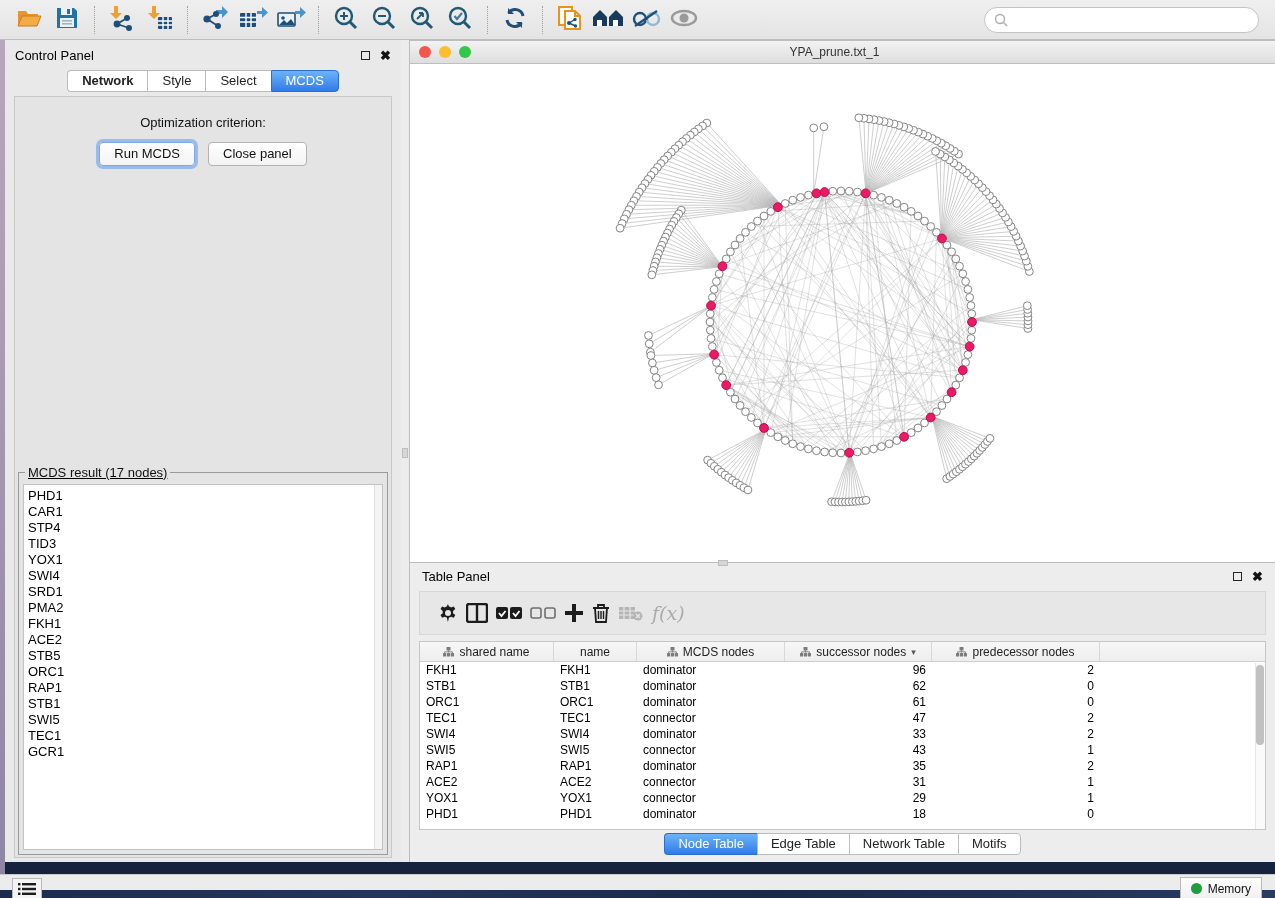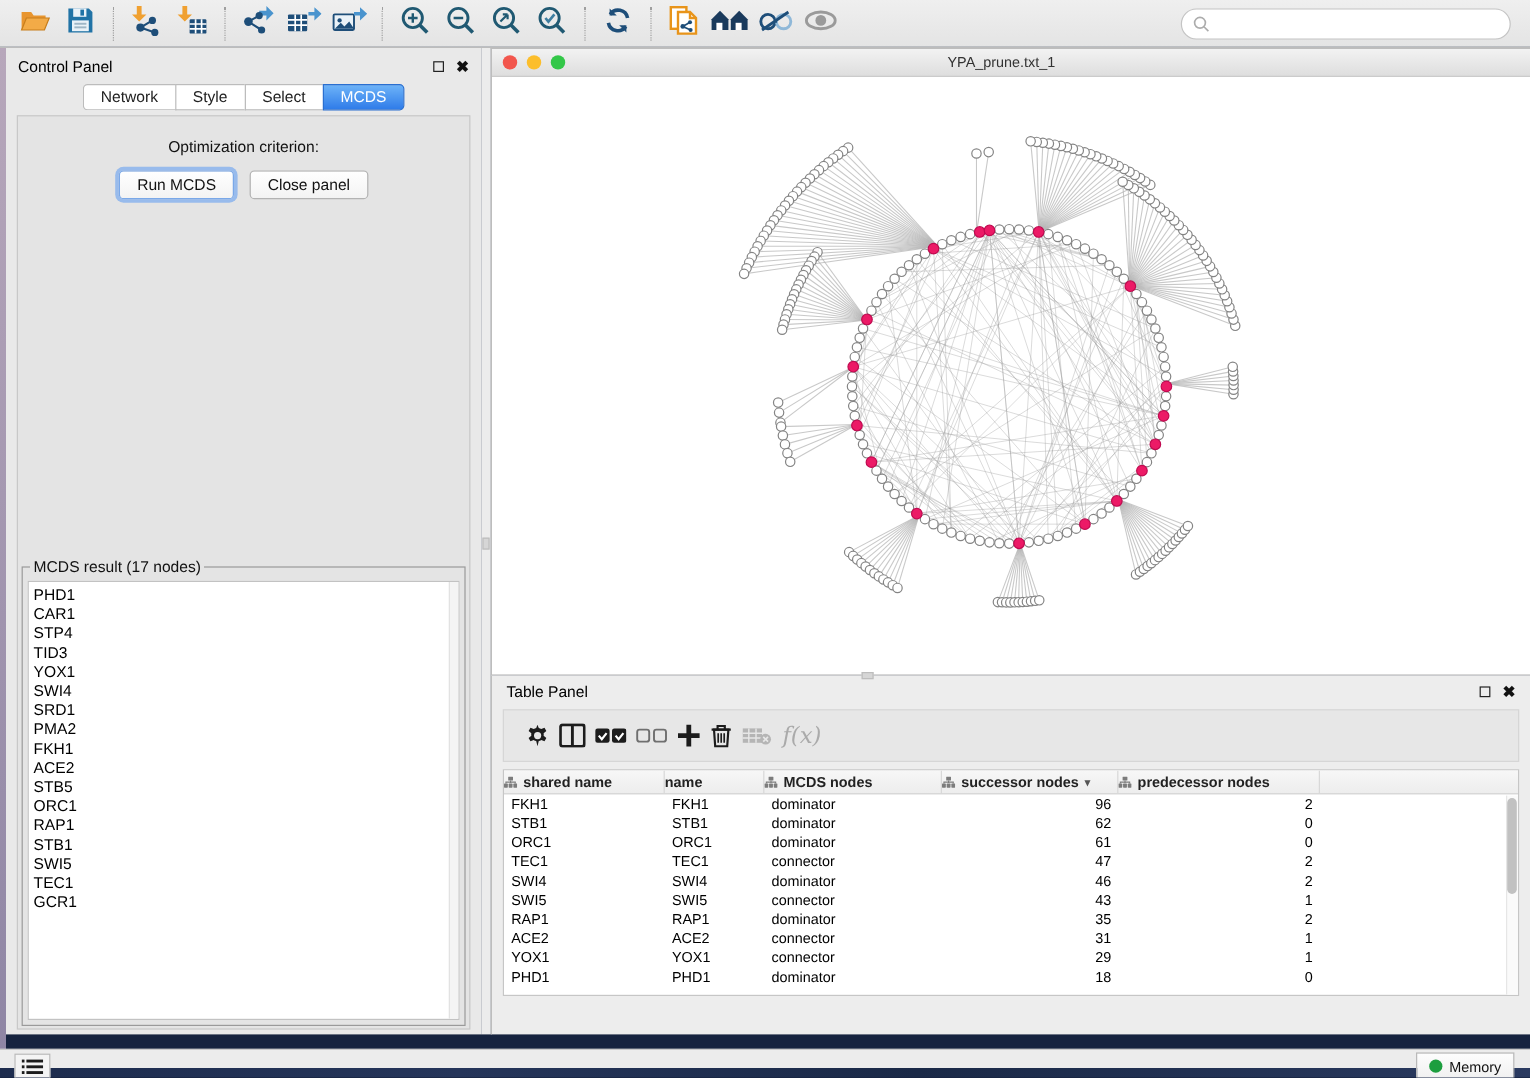--- a/index.html
+++ b/index.html
@@ -26,38 +26,38 @@
   
   .cpanel { position:absolute; left:5px; top:40px; width:396px; height:822px; background:#e9e9e9; }
   .panel-title { font-size:13px; color:#000000; }
   .cpanel .phead { height:30px; display:flex; align-items:center; padding:0 10px; }
   .wingly { margin-left:auto; display:flex; align-items:center; gap:10px; }
   .float-glyph { width:9px; height:9px; border:1.5px solid #222; display:inline-block; }
   .x-glyph { font-size:13px; font-weight:bold; color:#111; line-height:1; }
   .tabrow { display:flex; justify-content:center; gap:0; height:22px; }
   .tab { font-size:13px; color:#222; background:#fff; border:1px solid #bcbcbc; padding:2px 14px 3px;
     border-right:none; }
-  .tab:first-child { border-radius:4px 0 0 4px; }
+  .tab:first-child { border-radius:4px 0 0 4px;font-weight:bold; }
   .tab:last-child { border-right:1px solid #2a6fd0; border-radius:0 4px 4px 0; }
   .tab.active { background:linear-gradient(#6db3f8,#2f7ce9); color:#fff; border-color:#2a6fd0; }
   .cp-body { position:absolute; left:9px; right:9px; top:56px; bottom:4px; background:#e4e4e4;
     border:1px solid #c8c8c8; }
   .opt-label { text-align:center; font-size:13px; color:#111; margin-top:18px; }
   .selectbox { position:relative; margin:9px auto 0; width:314px; height:24px; background:#fff;
     border:1px solid #b3b3b3; border-radius:5px; font-size:13px; color:#111;
     display:flex; align-items:center; padding-left:8px; box-shadow:0 1px 1px rgba(0,0,0,.08); }
   .stepper { position:absolute; right:1px; top:1px; bottom:1px; width:18px; border-radius:0 4px 4px 0;
     background:linear-gradient(#70b1fa,#2e7bf0); display:flex; flex-direction:column; align-items:center; justify-content:center; }
   .stepper span { color:#fff; font-size:7px; line-height:6px; }
   .btnrow { display:flex; justify-content:center; gap:13px; margin-top:12px; }
   .pbtn { font-size:13px; color:#111; background:linear-gradient(#ffffff,#f3f3f3); border:1px solid #b3b3b3;
     border-radius:4px; padding:3px 14px 4px; }
   .pbtn.focus { box-shadow:0 0 0 3px rgba(110,165,240,.65); border-color:#7aa8e8; }
   .groupbox { position:absolute; left:3px; right:3px; top:368px; bottom:2px; border:1px solid #9a9a9a;
-    margin:0 0 0 0; }
+    margin:0 0 0 0;text-decoration:underline; }
   .groupbox legend { font-size:13px; color:#111; margin-left:6px; padding:0 3px; }
   .mcds-list { position:absolute; left:4px; right:4px; top:4px; bottom:4px; background:#fff;
     border:1px solid #c2c2c2; overflow:hidden; font-size:13px; color:#000; padding:3px 0 0 4px; }
   .mcds-list .sctrack { position:absolute; right:0; top:0; bottom:0; width:8px; background:#f4f4f4; border-left:1px solid #e2e2e2; }
   .mcds-list div { line-height:16px; }
 
   
   .vsplit { position:absolute; left:401px; top:40px; width:8px; height:822px; background:#ececec; }
   .vsplit .grip { position:absolute; left:1px; top:408px; width:6px; height:10px; background:#d6d6d6; border:1px solid #bdbdbd; }
   .hgrip { position:absolute; left:308px; top:-3px; width:10px; height:6px; background:#d6d6d6; border:1px solid #bdbdbd; }
@@ -73,22 +73,22 @@
 
   
   .tpanel { position:absolute; left:409px; top:563px; width:866px; height:299px; background:#ededed; border-left:1px solid #bdbdbd; }
   .tpanel .phead { height:26px; display:flex; align-items:center; padding:0 12px; position:relative; }
   .ttools { position:absolute; left:9px; right:9px; top:28px; height:44px; background:#e7e7e7;
     border:1px solid #d6d6d6; display:flex; align-items:center; gap:8px; padding-left:18px; }
   .ticon { display:flex; align-items:center; justify-content:center; }
   .fx { font-family:"DejaVu Serif", serif; font-style:italic; font-size:19px; color:#aaa; }
   .tablewrap { position:absolute; left:9px; right:9px; top:78px; bottom:32px; background:#fff; border:1px solid #c6c6c6; overflow:hidden; }
   .thead { display:flex; height:20px; background:linear-gradient(#f7f7f7,#ededed); border-bottom:1px solid #cfcfcf; }
-  .th { font-size:12px; color:#222; display:flex; align-items:center; justify-content:flex-start; gap:5px;
-    border-right:1px solid #d8d8d8;font-weight:bold; }
+  .th { font-size:12px; color:#222; display:flex; align-items:center; justify-content:center; gap:5px;
+    border-right:1px solid #d8d8d8; }
   .th svg { flex:none; }
   .sortv { font-size:9px; color:#555; }
   .trow { display:flex; height:16px; font-size:12px; color:#000; align-items:center; }
   .td { padding:0 6px; white-space:nowrap; overflow:hidden; }
   .c0{width:134px;} .c1{width:83px;} .c2{width:148px;} .c3{width:147px;} .c4{width:168px;} .cfill{flex:1;}
   .num { text-align:right; }
   .vtrack { position:absolute; right:0px; top:21px; bottom:0; width:10px; background:#fafafa; border-left:1px solid #e6e6e6; }
   .vthumb { position:absolute; right:1px; top:2px; width:8px; height:80px; background:#c1c1c1; border-radius:4px; }
   .bottom-tabs { position:absolute; left:0; right:0; bottom:7px; display:flex; justify-content:center; }
   .btab { font-size:13px; color:#222; background:#fff; border:1px solid #bcbcbc; border-right:none; padding:2px 13px 3px; }
@@ -1058,21 +1058,21 @@
             <div class="td c0">TEC1</div>
             <div class="td c1">TEC1</div>
             <div class="td c2">connector</div>
             <div class="td c3 num">47</div>
             <div class="td c4 num">2</div>
           </div>
           <div class="trow">
             <div class="td c0">SWI4</div>
             <div class="td c1">SWI4</div>
             <div class="td c2">dominator</div>
-            <div class="td c3 num">46</div>
+            <div class="td c3 num">33</div>
             <div class="td c4 num">2</div>
           </div>
           <div class="trow">
             <div class="td c0">SWI5</div>
             <div class="td c1">SWI5</div>
             <div class="td c2">connector</div>
             <div class="td c3 num">43</div>
             <div class="td c4 num">1</div>
           </div>
           <div class="trow">
@@ -1100,20 +1100,26 @@
             <div class="td c0">PHD1</div>
             <div class="td c1">PHD1</div>
             <div class="td c2">dominator</div>
             <div class="td c3 num">18</div>
             <div class="td c4 num">0</div>
           </div>
         </div>
       <div class="vtrack">
           <div class="vthumb"></div>
         </div>
+    </div>
+    <div class="bottom-tabs">
+      <span class="btab active">Node Table</span>
+      <span class="btab">Edge Table</span>
+      <span class="btab">Network Table</span>
+      <span class="btab">Motifs</span>
     </div>
   </div>
 
   <div class="statusbar">
     <span class="listbtn">
       <svg width="18" height="14" viewBox="0 0 18 14">
           <g fill="#1c1c1c">
             <rect x="0" y="1" width="2.4" height="2.4"></rect>
             <rect x="4" y="1" width="14" height="2.4"></rect>
             <rect x="0" y="5.8" width="2.4" height="2.4"></rect>

